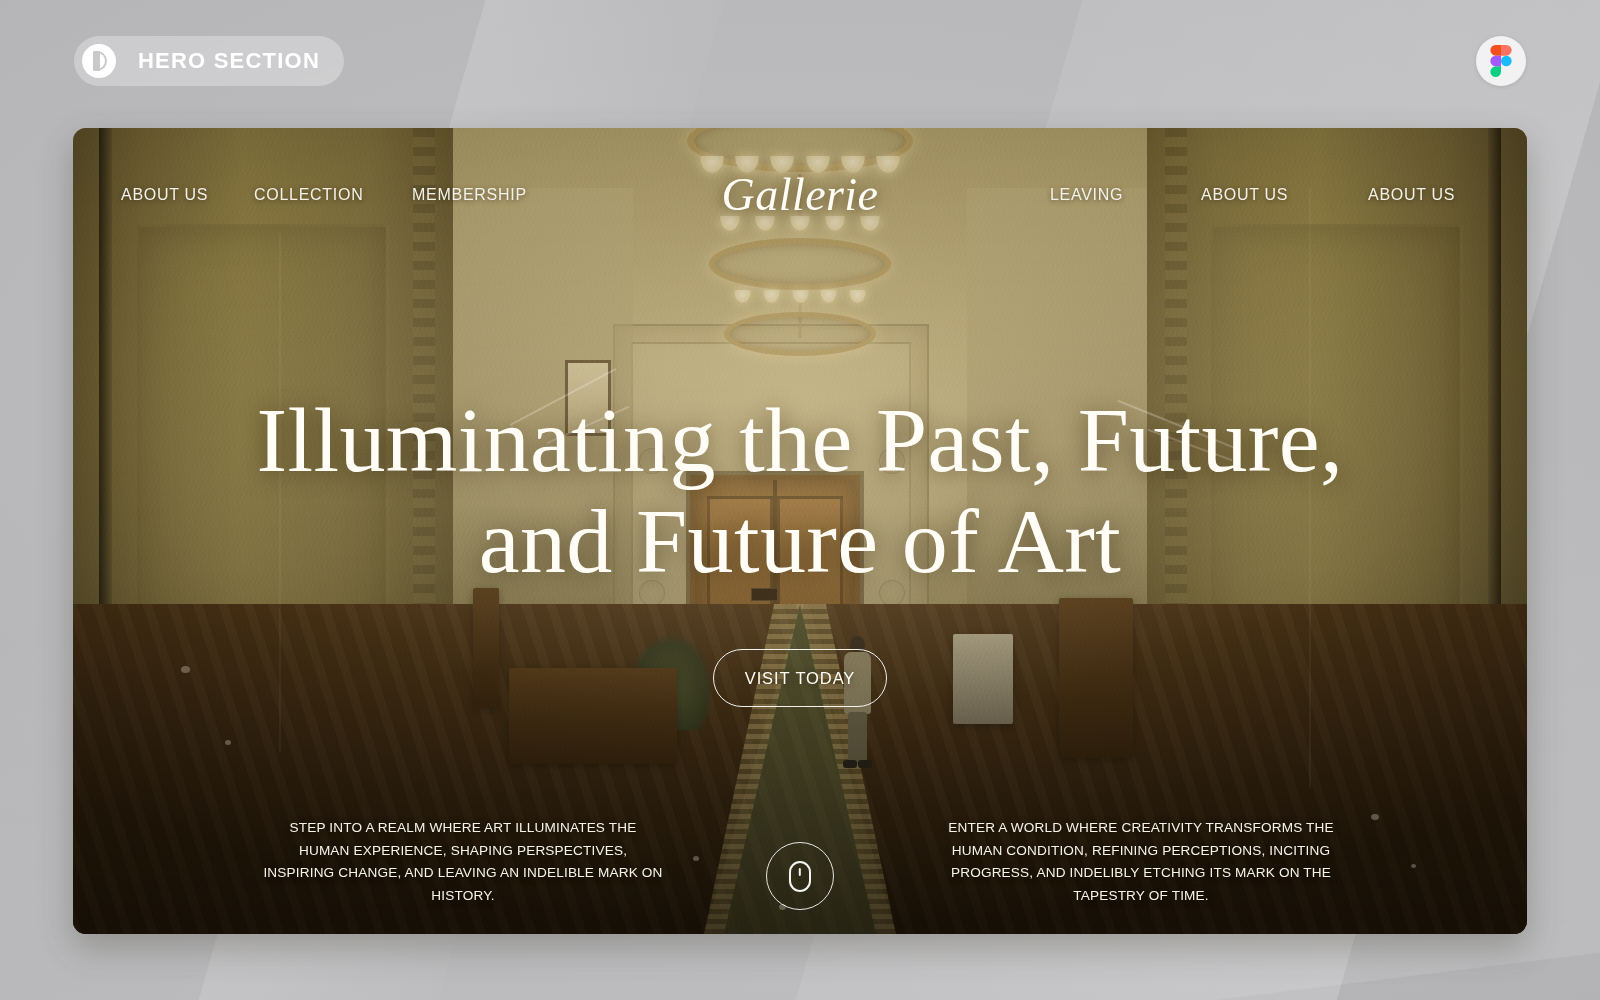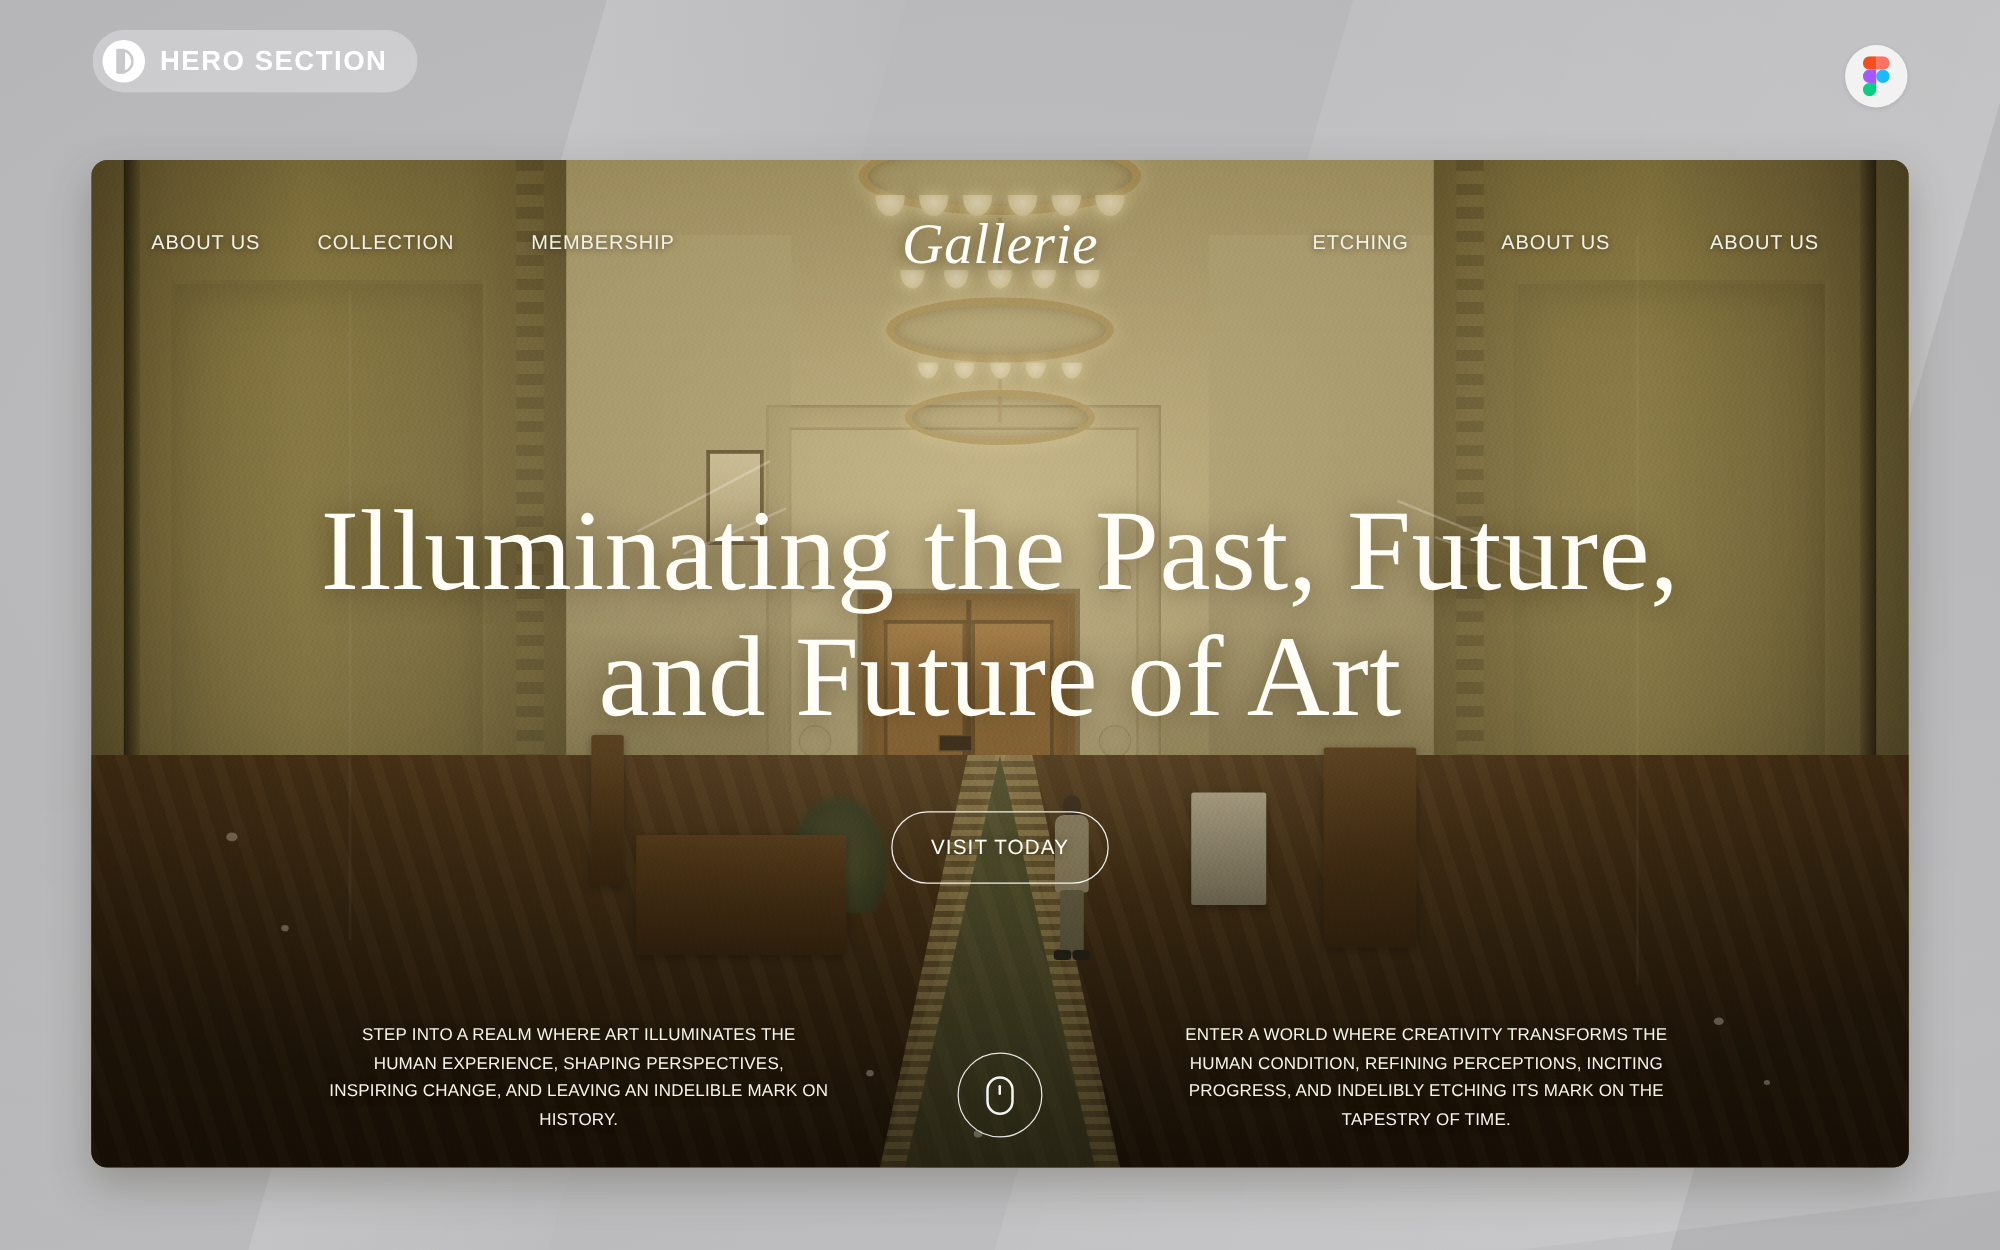--- a/index.html
+++ b/index.html
@@ -24,23 +24,23 @@
   .band.b1 { left:560px;  top:-260px; width:230px;  height:1600px; transform:rotate(16deg); }
   .band.b2 { left:1180px; top:-340px; width:520px;  height:1700px; transform:rotate(16deg);
              background:linear-gradient(90deg, rgba(255,255,255,.10), rgba(255,255,255,.20)); }
   .band.b3 { left:-120px; top:640px;  width:1900px; height:520px;  transform:rotate(-7deg);
              background:linear-gradient(180deg, rgba(255,255,255,.00), rgba(255,255,255,.13)); }
   .vig { position:absolute; inset:0;
          background:radial-gradient(120% 100% at 50% 40%, rgba(255,255,255,.10), rgba(0,0,0,.06) 100%); }
 
   
   .badge {
-    position:absolute; left:74px; top:24px;
+    position:absolute; left:74px; top:36px;
     height:50px; padding:0 24px 0 8px;
-    display:flex; align-items:center; gap:12px;
+    display:flex; align-items:center; gap:22px;
     background:rgba(255,255,255,.30);
     border-radius:25px;
     backdrop-filter:blur(2px);
   }
   .badge-logo {
     width:34px; height:34px; border-radius:50%;
     background:#ffffff; position:relative; flex:none;
   }
   .badge-logo::before{
     content:""; position:absolute; left:11px; top:7px;
@@ -481,22 +481,22 @@
       <div class="dust" style="left:620px; top:728px; width:6px; height:5px;"></div>
       <div class="dust" style="left:706px; top:776px; width:7px; height:6px;"></div>
     </div>
   </div>
 
   <div class="ui">
 
     <nav class="nav">
       <a style="left:48px">ABOUT US</a>
       <a style="left:181px">COLLECTION</a>
-      <a style="left:352px">MEMBERSHIP</a>
-      <a style="left:977px">ETCHING</a>
+      <a style="left:339px">MEMBERSHIP</a>
+      <a style="left:977px">LEAVING</a>
       <a style="left:1128px">ABOUT US</a>
       <a style="left:1295px">ABOUT US</a>
     </nav>
 
     <div class="brand">Gallerie</div>
 
 
     <h1 class="headline">
       <span>Illuminating the Past, Future,</span>
       <span class="l2">and Future of Art</span>

